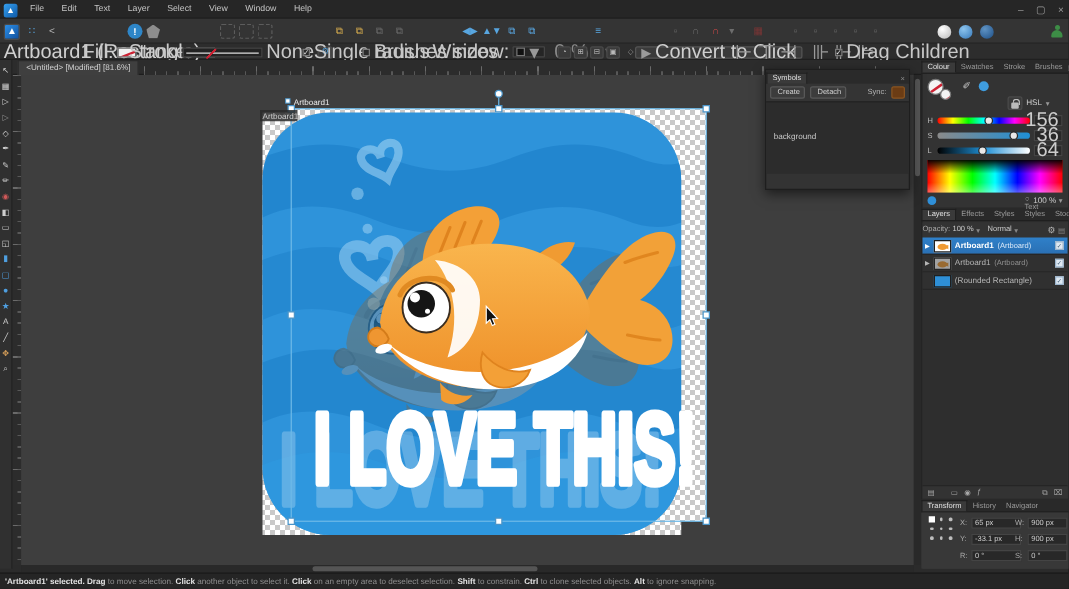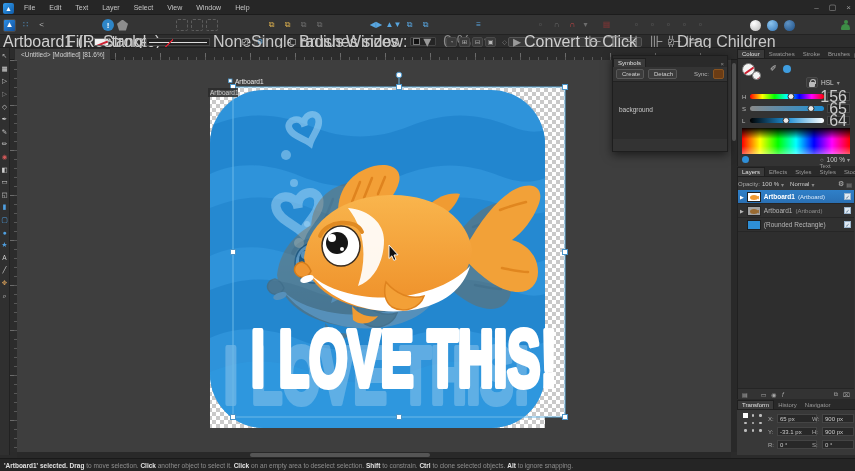--- a/index.html
+++ b/index.html
@@ -440,21 +440,21 @@
     <span class="slider h-track">
         <span class="th" style="left:56%"></span>
       </span>
     <span class="val">156</span>
   </div>
   <div class="abs row" style="left:742px;top:104px;gap:3px">
     <span style="width:5px;font-size:6px;color:#bbb">S</span>
     <span class="slider s-track">
         <span class="th" style="left:82%"></span>
       </span>
-    <span class="val">65</span>
+    <span class="val">36</span>
   </div>
   <div class="abs row" style="left:742px;top:116px;gap:3px">
     <span style="width:5px;font-size:6px;color:#bbb">L</span>
     <span class="slider l-track">
         <span class="th" style="left:48%"></span>
       </span>
     <span class="val">64</span>
   </div>
   <div id="spectrum" style="top:128px;height:26px"></div>
   <div class="abs row" style="left:742px;top:156px;width:108px">

